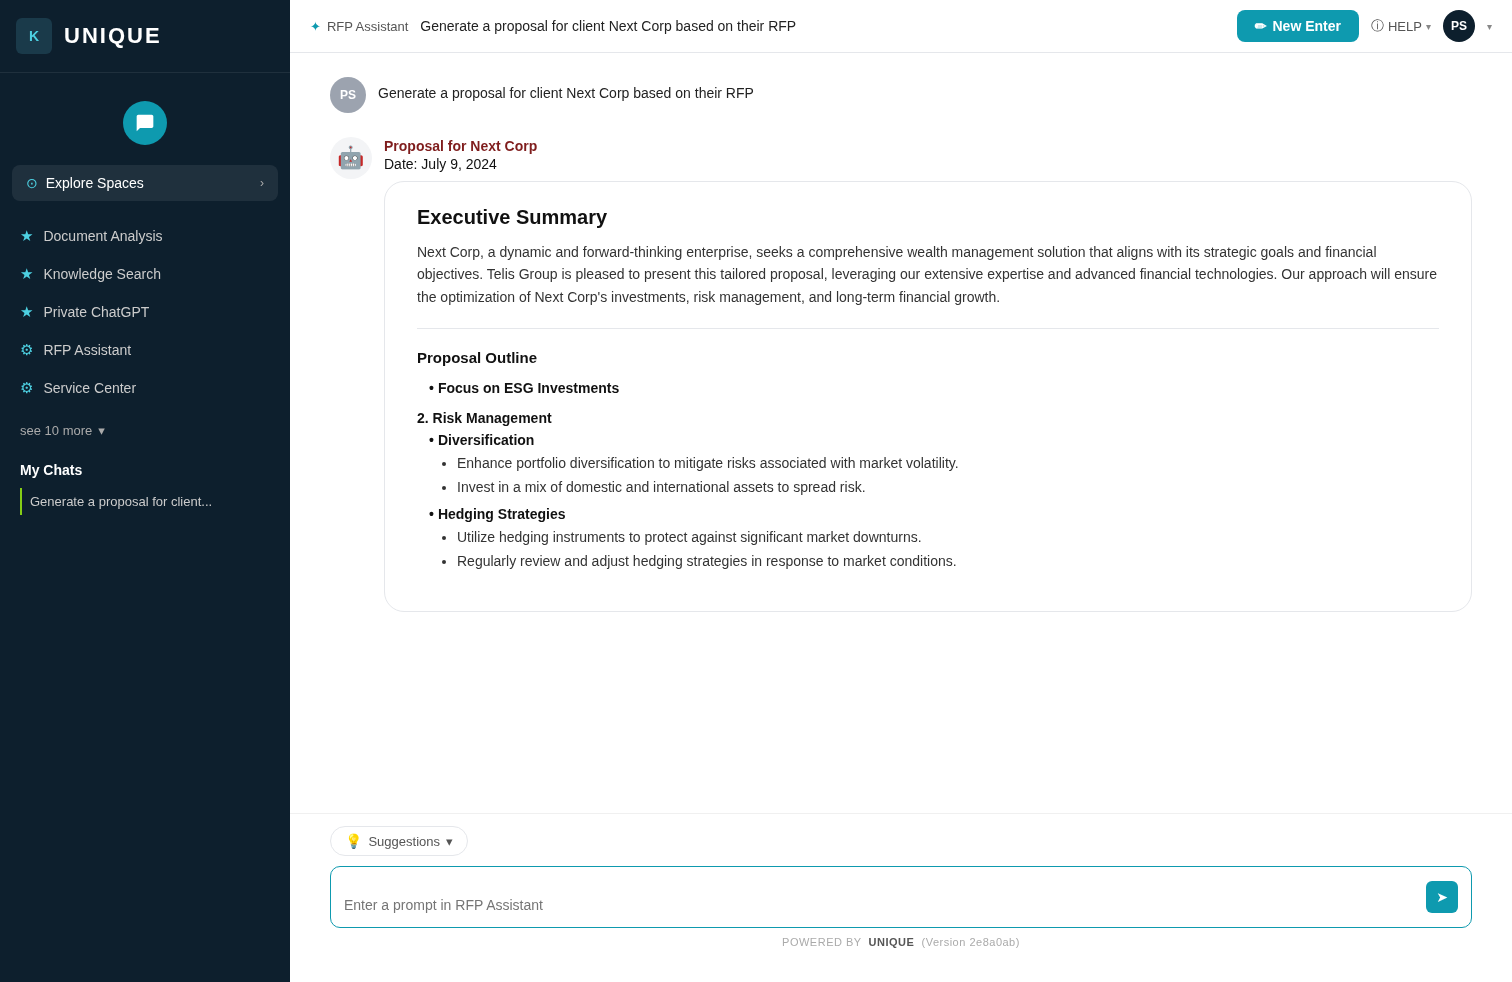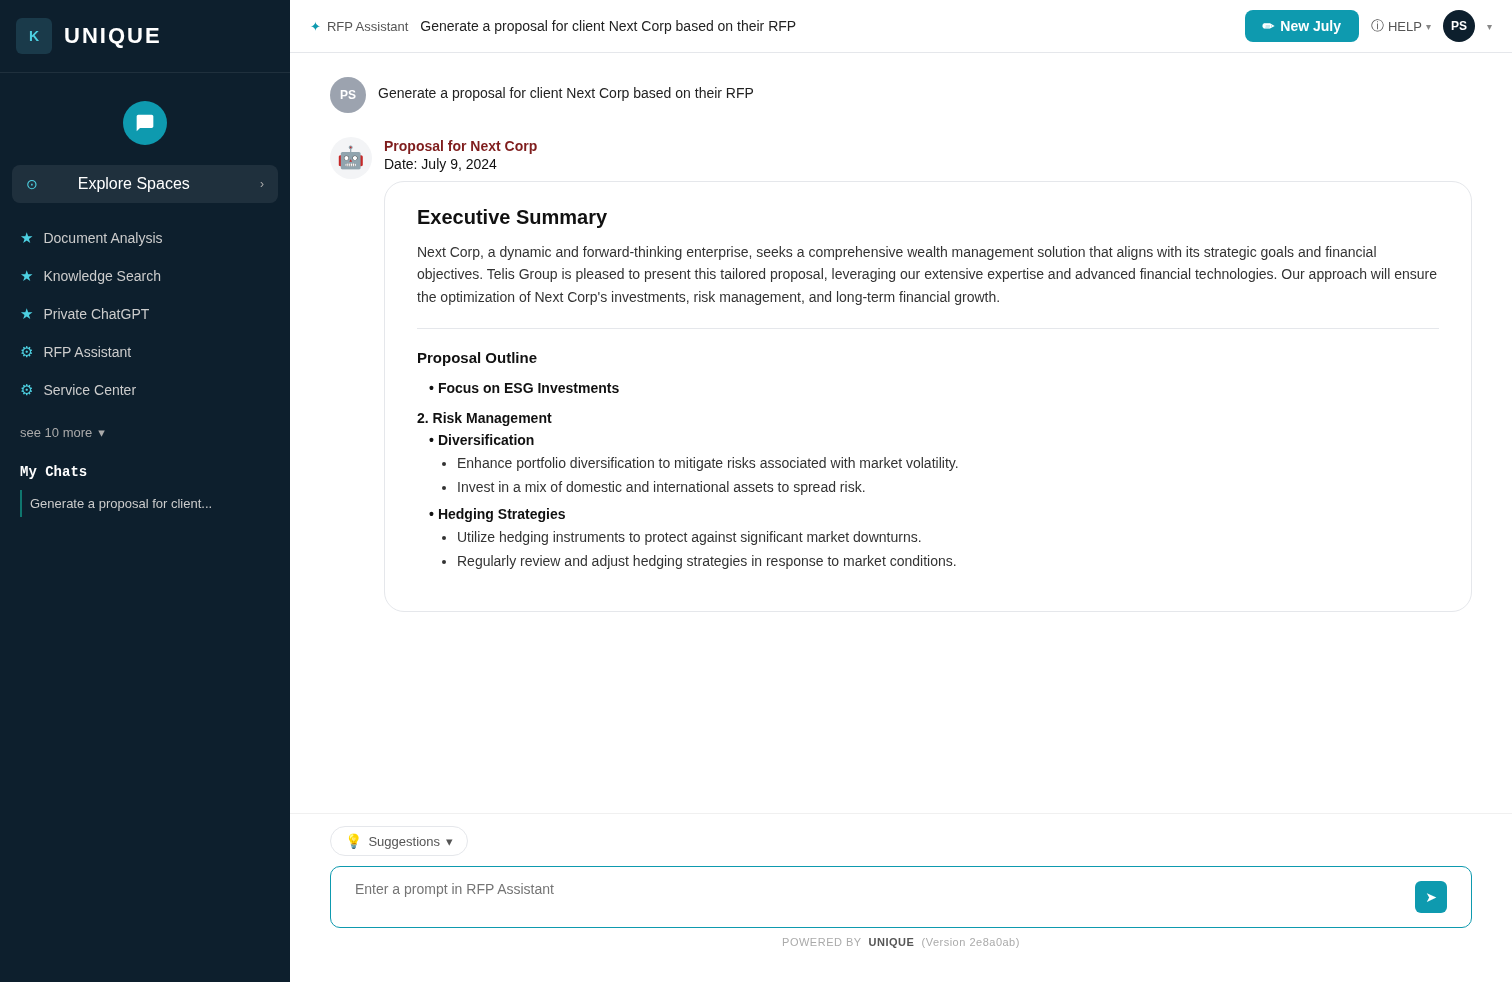--- a/index.html
+++ b/index.html
@@ -74,21 +74,21 @@
       display: flex;
       align-items: center;
       gap: 8px;
     }
 
     .explore-icon {
       color: #4dd0e1;
       font-size: 14px;
     }
 
-    .explore-label { font-size: 16px; font-weight: 500; color: #fff; margin-left: 32px; }
+    .explore-label { font-size: 14px; font-weight: 500; color: #fff; }
     .explore-chevron { color: #aaa; font-size: 12px; }
 
     .sidebar-section {
       padding: 8px 0;
     }
 
     .sidebar-item {
       display: flex;
       align-items: center;
       gap: 10px;
@@ -114,29 +114,28 @@
 
     .my-chats-section {
       padding: 16px 20px 8px;
     }
 
     .my-chats-label {
       color: #fff;
       font-size: 14px;
       font-weight: 600;
       margin-bottom: 10px;
-      font-family: Liberation Mono, monospace;
     }
 
     .chat-history-item {
       display: flex;
       align-items: center;
       gap: 8px;
       padding: 6px 0 6px 8px;
-      border-left: 2px solid #0f766e;
+      border-left: 2px solid #84cc16;
       color: #ccc;
       font-size: 13px;
       cursor: pointer;
     }
 
     
     .main {
       flex: 1;
       display: flex;
       flex-direction: column;
@@ -373,23 +372,23 @@
       cursor: pointer;
       color: #555;
       margin-bottom: 10px;
     }
 
     .suggestions-btn .bulb { font-size: 14px; }
 
     .prompt-input-wrapper {
       border: 1.5px solid #0e9aaf;
       border-radius: 10px;
-      padding: 14px 24px;
-      display: flex;
-      align-items: flex-start;
+      padding: 14px 13px;
+      display: flex;
+      align-items: flex-end;
       gap: 10px;
     }
 
     .prompt-input {
       flex: 1;
       border: none;
       outline: none;
       font-size: 14px;
       color: #aaa;
       background: transparent;
@@ -486,21 +485,21 @@
 <div class="main">
 
   <div class="topbar">
     <div class="rfp-badge">
       <span class="spark">✦</span>
       <span>RFP Assistant</span>
     </div>
     <span class="topbar-title">Generate a proposal for client Next Corp based on their RFP</span>
     <button class="new-chat-btn">
       <span>✏</span>
-      <span>New July</span>
+      <span>New Enter</span>
     </button>
     <button class="help-btn">
       <span>ⓘ</span>
       <span>HELP</span>
       <span class="chevron-down">▾</span>
     </button>
     <div class="avatar-ps">
       <span>PS</span>
     </div>
     <span class="chevron-down">▾</span>

